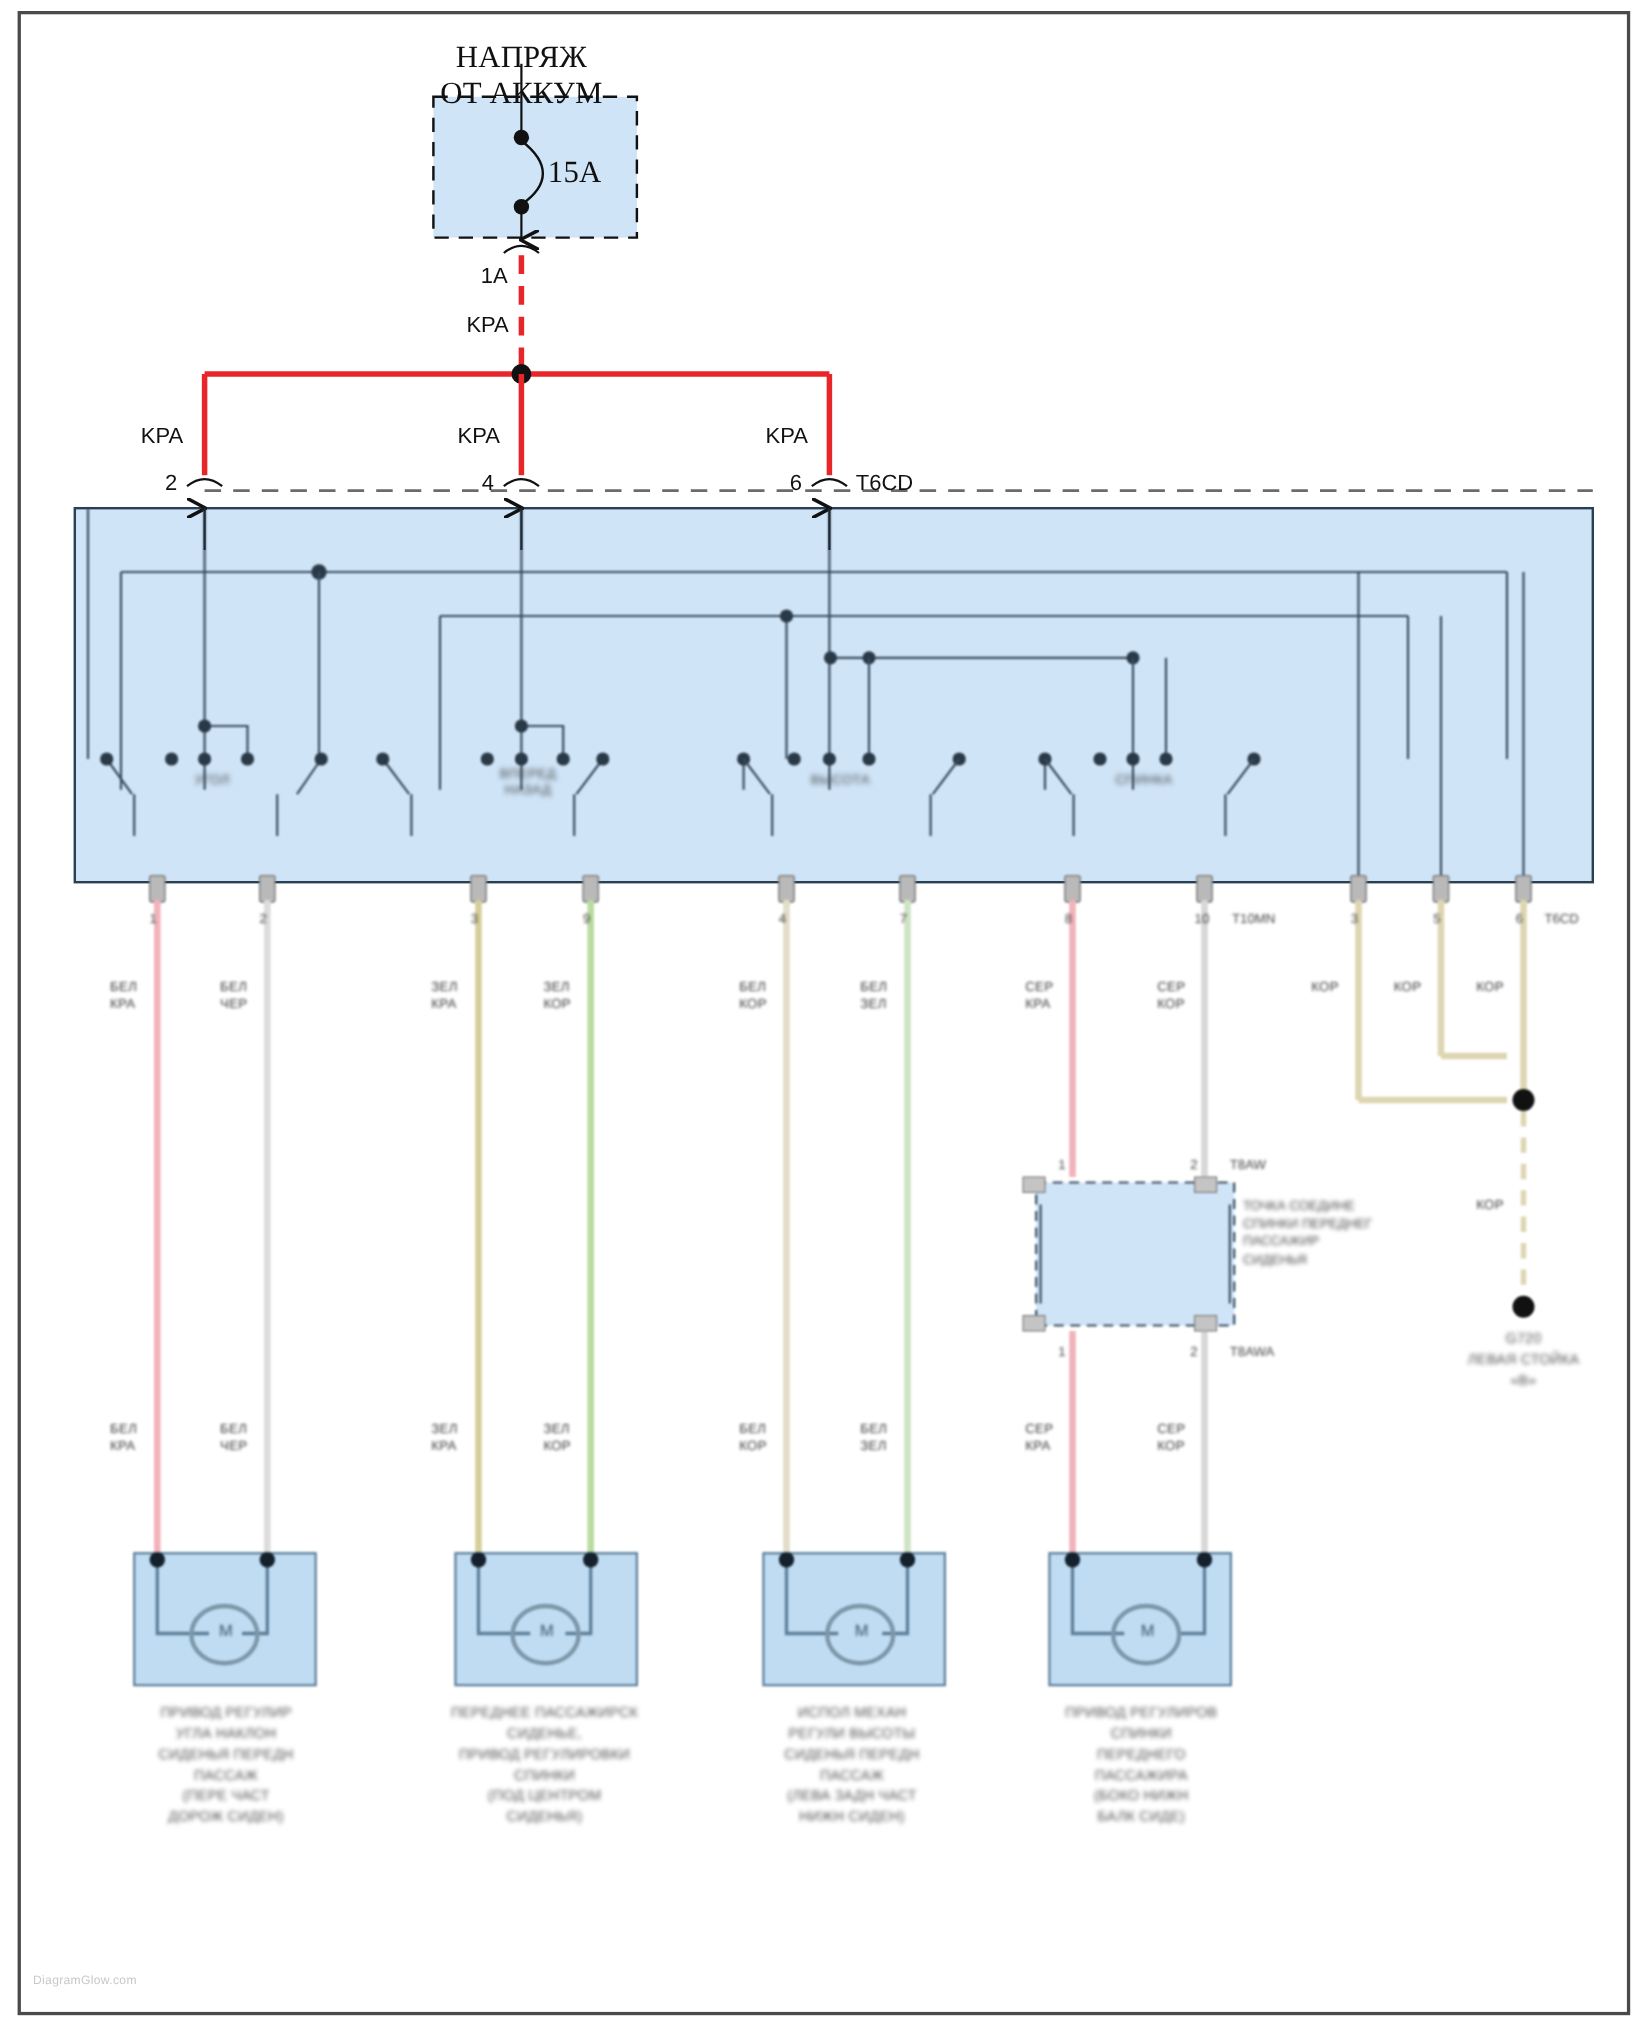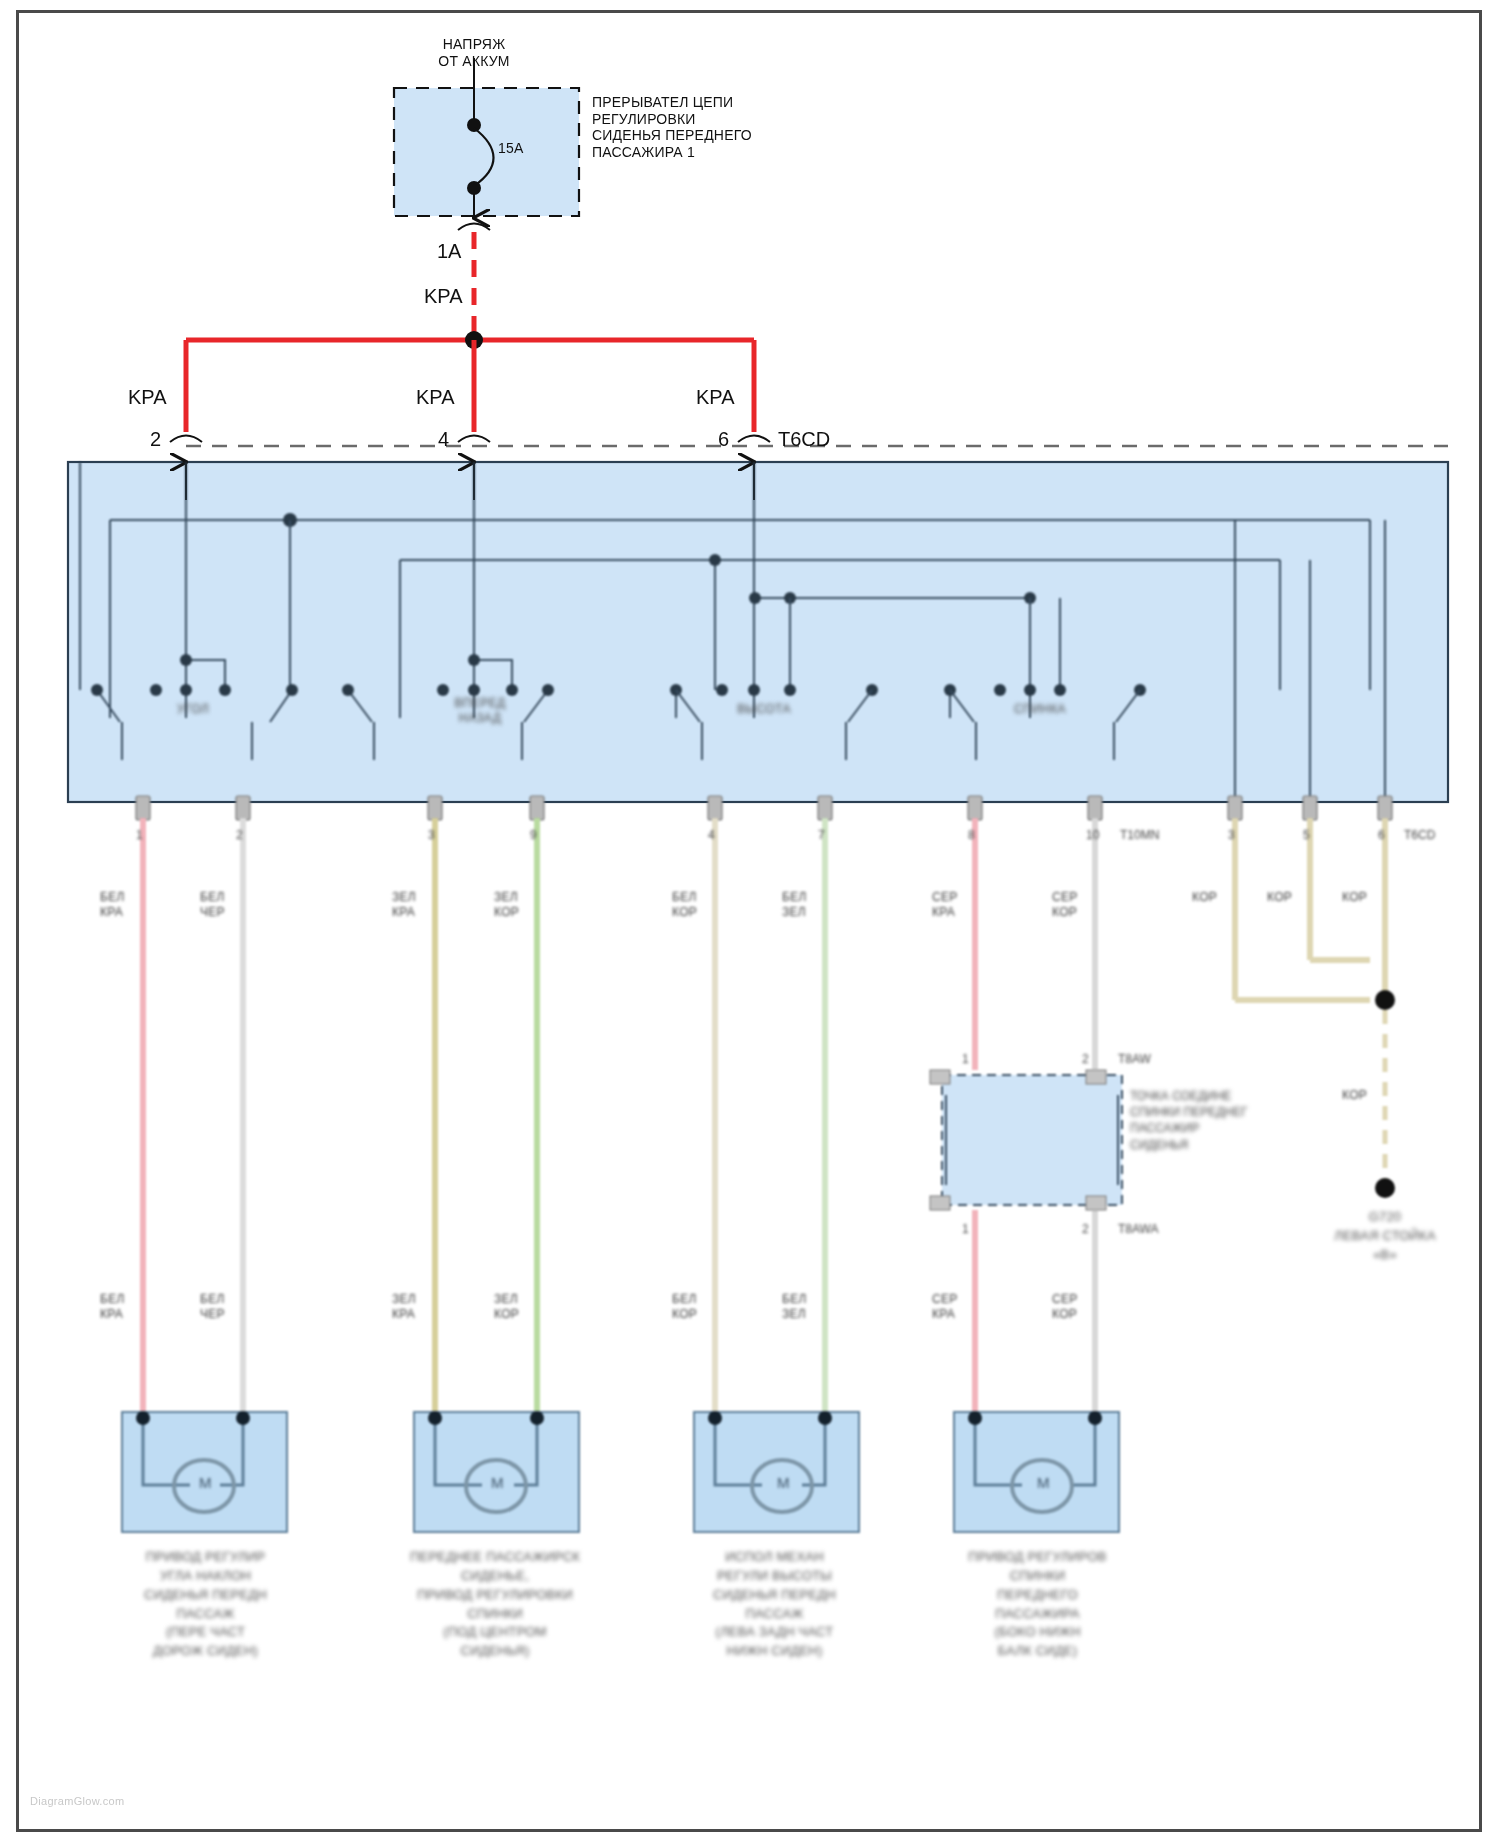--- a/index.html
+++ b/index.html
@@ -1,21 +1,21 @@
 <!DOCTYPE html>
 <html><head>
 <meta charset="utf-8">
 <style>
   html,body{margin:0;padding:0;background:#fff;}
   body{font-family:"Liberation Sans","DejaVu Sans",sans-serif;}
   #page{position:relative;width:1500px;height:1846px;background:#ffffff;overflow:hidden;}
   #frame{position:absolute;left:16px;top:10px;width:1466px;height:1822px;border:3px solid #4a4a4a;box-sizing:border-box;background:#fff;}
   .canvas{position:absolute;left:0;top:0;width:1500px;height:1846px;}
   .txt{position:absolute;color:#111;white-space:pre;line-height:1.18;}
-  .t-title{font-size:14px;letter-spacing:.2px;}
+  .t-title{font-size:28px;letter-spacing:.2px;font-family:Liberation Serif, serif;}
   .t-lbl{font-size:20px;}
   .t-pin{font-size:20px;}
   .wirelbl{position:absolute;font-size:12px;color:#3a3a3a;line-height:1.25;white-space:pre;filter:blur(1.5px);letter-spacing:.3px;}
   .desclbl{position:absolute;font-size:13px;color:#555;line-height:1.45;white-space:pre;text-align:center;filter:blur(2.1px);letter-spacing:.2px;}
   .pinnum{position:absolute;font-size:12px;color:#444;filter:blur(1.4px);}
   .modlbl{position:absolute;font-size:12px;color:#4a4a4a;line-height:1.35;white-space:pre;filter:blur(2px);}
   .swname{position:absolute;font-size:12px;color:#4a4a4a;line-height:1.25;white-space:pre;text-align:center;filter:blur(2.2px);letter-spacing:.4px;}
   .wm{position:absolute;left:30px;top:1795px;font-size:11px;color:#c8c8c8;letter-spacing:.3px;}
   svg{overflow:visible;}
 </style>
@@ -218,24 +218,20 @@
       <circle cx="975" cy="1418" r="7" fill="#14212c"></circle>
       <circle cx="1095" cy="1418" r="7" fill="#14212c"></circle>
     </g>
   </svg>
 
   <div class="txt t-title" style="left:425px;top:36px;text-align:center;transform:translateX(-50%);left:474px;">НАПРЯЖ
 ОТ АККУМ</div>
 
   <div class="txt t-title" style="left:498px;top:140px;">15A</div>
 
-  <div class="txt t-title" style="left:592px;top:94px;">ПРЕРЫВАТЕЛ ЦЕПИ
-РЕГУЛИРОВКИ
-СИДЕНЬЯ ПЕРЕДНЕГО
-ПАССАЖИРА 1</div>
 
   <div class="txt t-pin" style="left:437px;top:240px;">1A</div>
 
   <div class="txt t-lbl" style="left:424px;top:285px;">KPA</div>
 
   <div class="txt t-lbl" style="left:128px;top:386px;">KPA</div>
   <div class="txt t-lbl" style="left:416px;top:386px;">KPA</div>
   <div class="txt t-lbl" style="left:696px;top:386px;">KPA</div>
 
   <div class="txt t-pin" style="left:150px;top:428px;">2</div>

